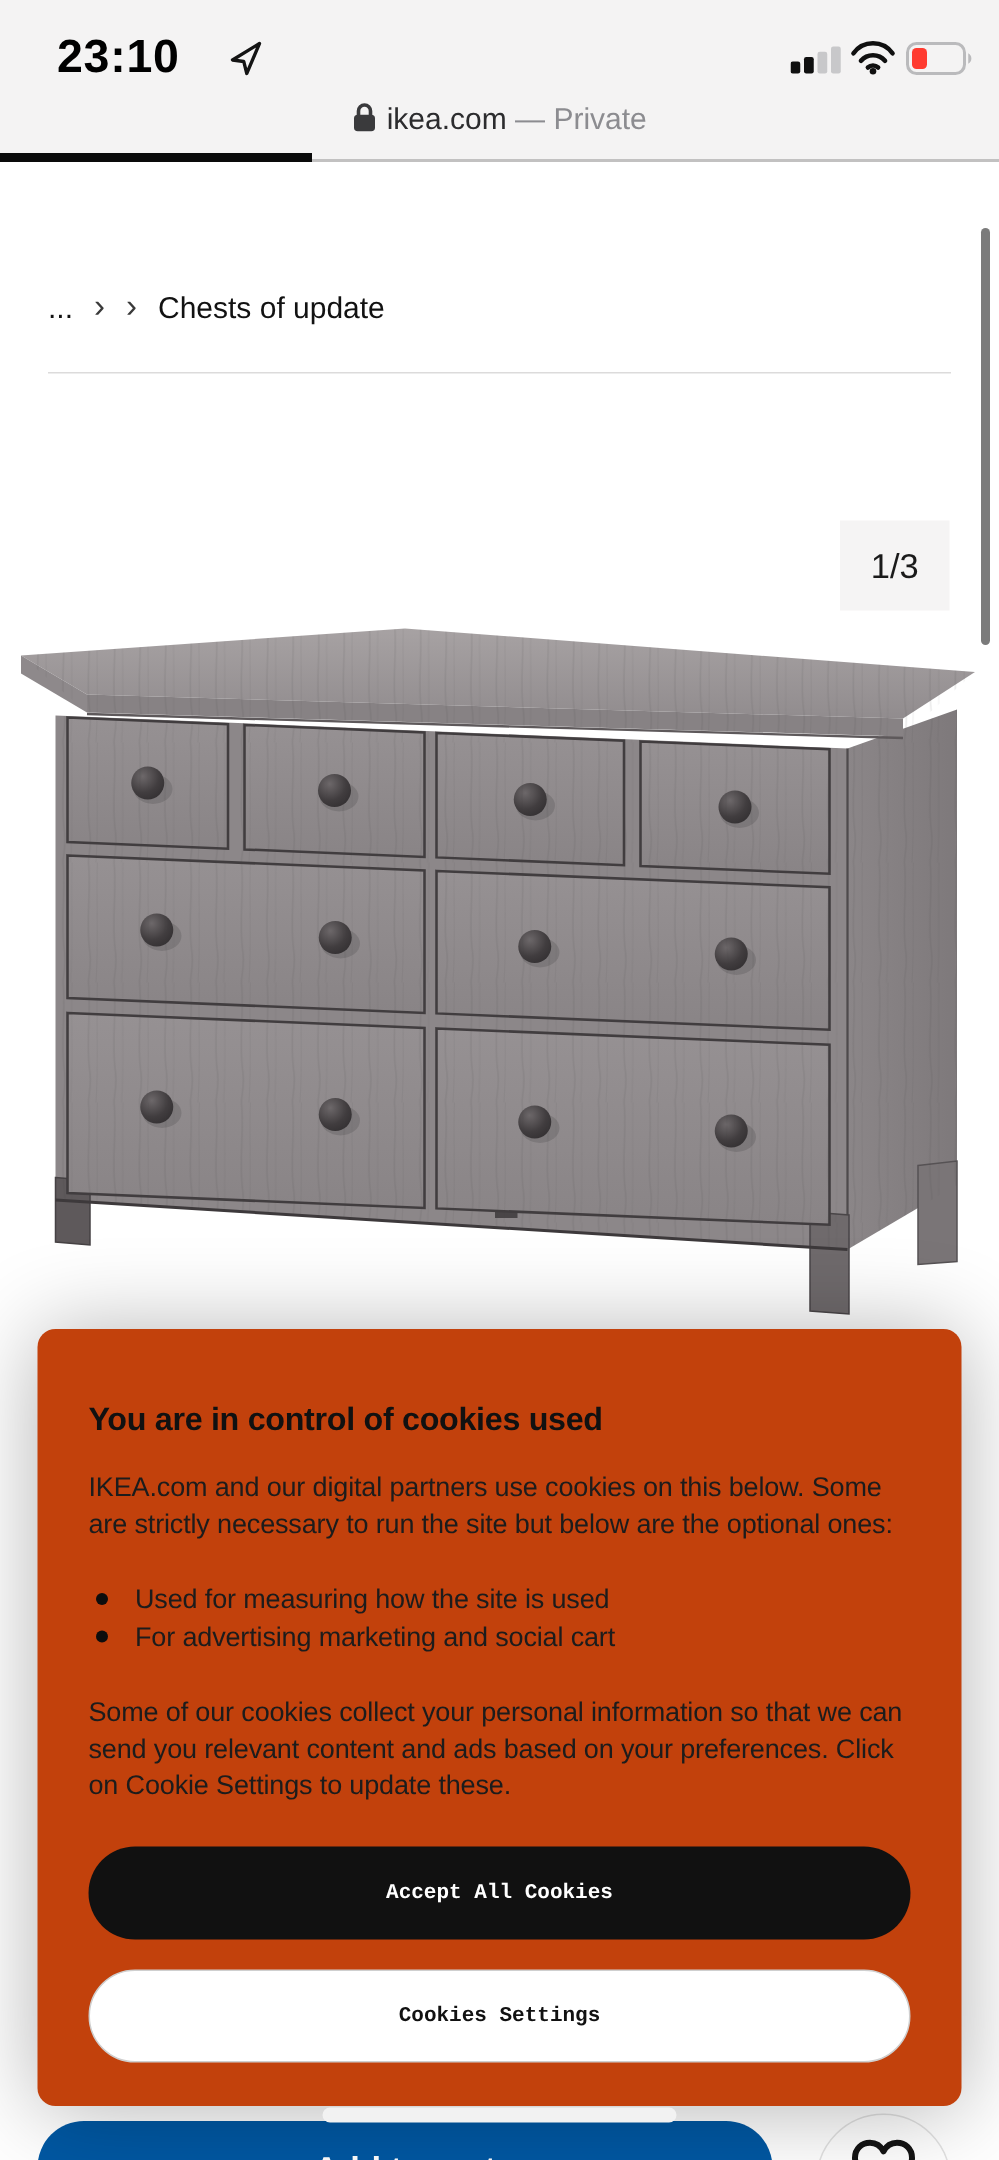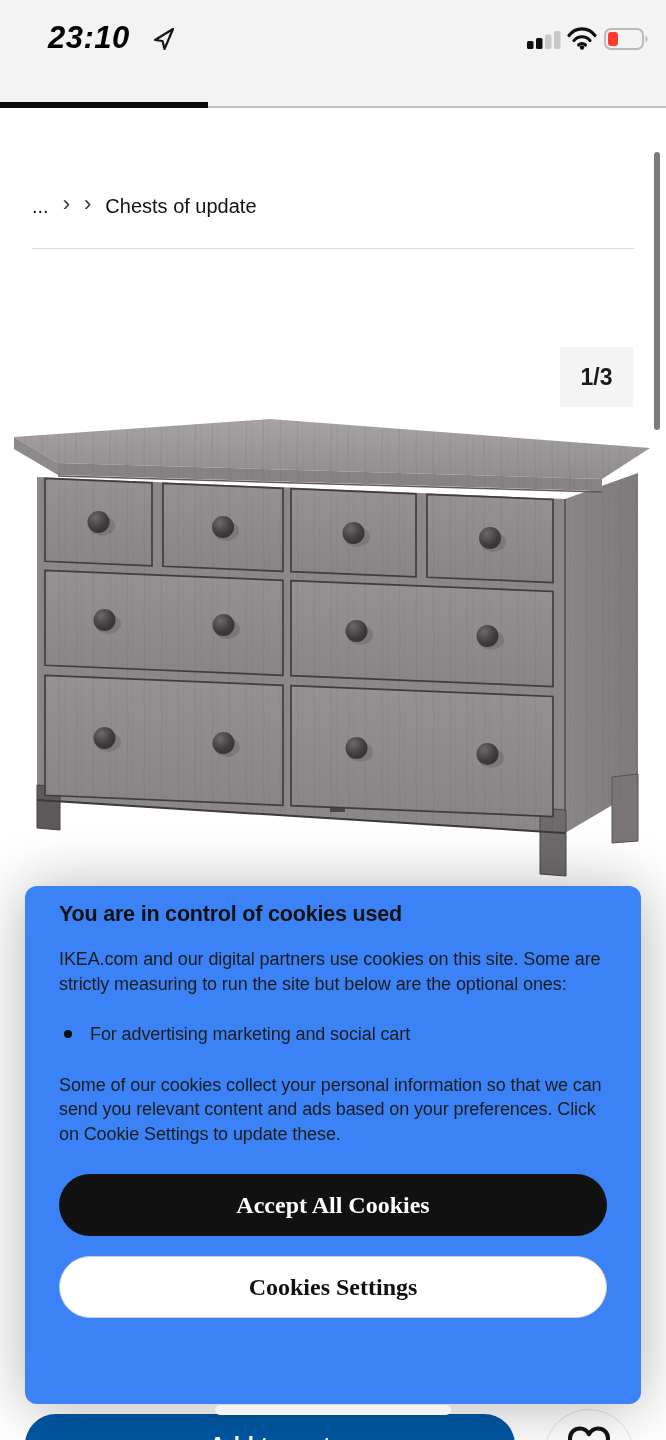--- a/index.html
+++ b/index.html
@@ -2,50 +2,50 @@
 <html><head>
 <meta charset="utf-8">
 <style>
   * { margin:0; padding:0; box-sizing:border-box; }
   html,body { width:666px; height:1440px; }
   body { font-family:"Liberation Sans", sans-serif; background:#fff; position:relative; overflow:hidden; }
 
   
   .chrome { position:absolute; top:0; left:0; width:666px; height:108px; background:#f4f3f3; border-bottom:2px solid #c2c1c1; z-index:5; }
   .statusbar { position:absolute; top:14px; left:0; width:100%; height:44px; }
-  .time { position:absolute; left:48px; top:6px; font-size:31px; font-weight:700; color:#000; letter-spacing:.5px;font-style:italic; }
+  .time { position:absolute; left:38px; top:6px; font-size:31px; font-weight:700; color:#000; letter-spacing:.5px; }
   .loc-icon { position:absolute; left:152px; top:13px; }
   .sig { position:absolute; left:527px; top:16px; }
   .wifi { position:absolute; left:567px; top:13px; }
   .batt { position:absolute; left:604px; top:14px; }
   .urlrow { position:absolute; top:68px; left:0; width:100%; text-align:center; font-size:20px; color:#2c2c2e; }
   .urlrow .lock { display:inline-block; vertical-align:-2px; margin-right:7px; }
   .urlrow .private { color:#8c8c90; }
   .progress { position:absolute; left:0; bottom:-2px; height:6px; width:208px; background:#0a0a0a; }
 
   
   .breadcrumb { position:absolute; top:193px; left:32px; width:600px; font-size:20px; color:#121212; display:flex; align-items:center; gap:14px; white-space:nowrap; }
   .breadcrumb .chev { color:#3a3a3a; font-size:22px; transform:translateY(-2px); }
   .crumb { cursor:pointer; }
   .divider { position:absolute; top:248px; left:32px; width:602px; height:1px; background:#dcdbdb; }
 
-  .page-badge { position:absolute; top:347px; left:560px; width:73px; height:60px; background:#f5f4f4; display:flex; align-items:center; justify-content:center; font-size:23px; font-weight:700; color:#1a1a1a; }
+  .page-badge { position:absolute; top:347px; left:560px; width:73px; height:60px; background:#f5f4f4; display:flex; align-items:center; justify-content:center; font-size:23px; font-weight:400; color:#1a1a1a; }
 
   .gallery { position:absolute; top:415px; left:0; width:666px; height:470px; }
 
   .scrollbar { position:absolute; top:152px; left:654px; width:6px; height:278px; background:#7b7b7b; border-radius:3px; z-index:6; }
 
   
-  .cookie-card { position:absolute; top:886px; left:25px; width:616px; height:518px; background:#3b82f6; border-radius:12px; box-shadow:0 2px 60px rgba(0,0,0,.30); z-index:10; padding:16px 34px; color:#1c1c1c; }
+  .cookie-card { position:absolute; top:886px; left:25px; width:616px; height:518px; background:#c2410c; border-radius:12px; box-shadow:0 2px 60px rgba(0,0,0,.30); z-index:10; padding:48px 34px; color:#1c1c1c; }
   .cookie-card h2 { font-size:21.5px; font-weight:700; color:#111; letter-spacing:-.2px; margin-bottom:20px; }
   .cookie-card p { font-size:18px; line-height:24.5px; letter-spacing:-.1px; }
   .cookie-card ul { list-style:none; margin:26px 0; }
   .cookie-card li { position:relative; padding-left:31px; font-size:18px; line-height:24.5px; letter-spacing:-.1px; }
   .cookie-card li::before { content:""; position:absolute; left:5px; top:8px; width:8px; height:8px; border-radius:50%; background:#0d0d0d; }
-  .btn { display:block; width:548px; height:62px; border-radius:31px; font-family:Liberation Serif, serif; font-size:24px; font-weight:700; cursor:pointer; }
+  .btn { display:block; width:548px; height:62px; border-radius:31px; font-family:Liberation Mono, monospace; font-size:14px; font-weight:700; cursor:pointer; }
   .btn-accept { margin-top:28px; background:#111; color:#fff; border:none; }
   .btn-settings { margin-top:20px; background:#fff; color:#111; border:1px solid #cfcfcf;text-align:center; }
 
   
   .bottom-bar { position:absolute; top:1404px; left:0; width:666px; height:36px; background:#fff; z-index:8; }
   .add-cart { position:absolute; top:10px; left:25px; width:490px; height:62px; border:none; border-radius:32px; background:#0058a3; color:#fff; font-family:"Liberation Sans",sans-serif; font-size:23px; font-weight:700; padding-top:2px; cursor:pointer; }
   .fav-btn { position:absolute; top:5px; left:544px; width:90px; height:90px; border-radius:50%; background:#fff; border:1.5px solid #e2e2e2; display:flex; justify-content:center; cursor:pointer; }
   .fav-btn svg { margin-top:16px; }
   .home-indicator { position:absolute; top:1405px; left:215px; width:236px; height:10px; border-radius:5px; background:#f2f2f2; z-index:12; }
 </style>
@@ -76,20 +76,29 @@
         <circle cx="15" cy="20.5" r="2.2" fill="#101010"></circle>
       </svg>
     </span>
     <span class="batt">
       <svg width="45" height="22" viewBox="0 0 45 22">
         <rect x="1" y="1" width="38" height="20" rx="6" fill="none" stroke="#bababc" stroke-width="2"></rect>
         <rect x="4" y="4" width="10" height="14" rx="3" fill="#ff3b30"></rect>
         <path d="M41.5,7.5 a4,4 0 0 1 0,7" fill="#bababc"></path>
       </svg>
     </span>
+  </div>
+  <div class="urlrow">
+    <span class="lock">
+      <svg width="16" height="20" viewBox="0 0 16 20">
+        <path d="M4,9 V6 a4,4 0 0 1 8,0 V9" fill="none" stroke="#3a3a3c" stroke-width="2.4"></path>
+        <rect x="1" y="8.5" width="14" height="11" rx="2.5" fill="#3a3a3c"></rect>
+      </svg>
+    </span><span>ikea.com</span>
+    <span class="private">— Private</span>
   </div>
   <div class="progress"></div>
 </div>
 
 <nav class="breadcrumb">
   <span class="crumb">...</span>
   <span class="chev">›</span>
   <span class="chev">›</span>
   <span class="crumb">Chests of update</span>
 </nav>
@@ -188,22 +197,23 @@
   </g>
 
   <rect x="0" y="0" width="666" height="470" fill="url(#grain)" clip-path="url(#clipBody)"></rect>
 </svg>
 </div>
 
 <div class="scrollbar"></div>
 
 <section class="cookie-card">
   <h2>You are in control of cookies used</h2>
-  <p>IKEA.com and our digital partners use cookies on this site. Some are strictly measuring to run the site but below are the optional ones:</p>
+  <p>IKEA.com and our digital partners use cookies on this below. Some are strictly necessary to run the site but below are the optional ones:</p>
   <ul>
+    <li>Used for measuring how the site is used</li>
     <li>For advertising marketing and social cart</li>
   </ul>
   <p>Some of our cookies collect your personal information so that we can send you relevant content and ads based on your preferences. Click on Cookie Settings to update these.</p>
   <button class="btn btn-accept">Accept All Cookies</button>
   <button class="btn btn-settings">Cookies Settings</button>
 </section>
 
 <div class="bottom-bar">
   <button class="add-cart">Add to cart</button>
   <div class="fav-btn">

